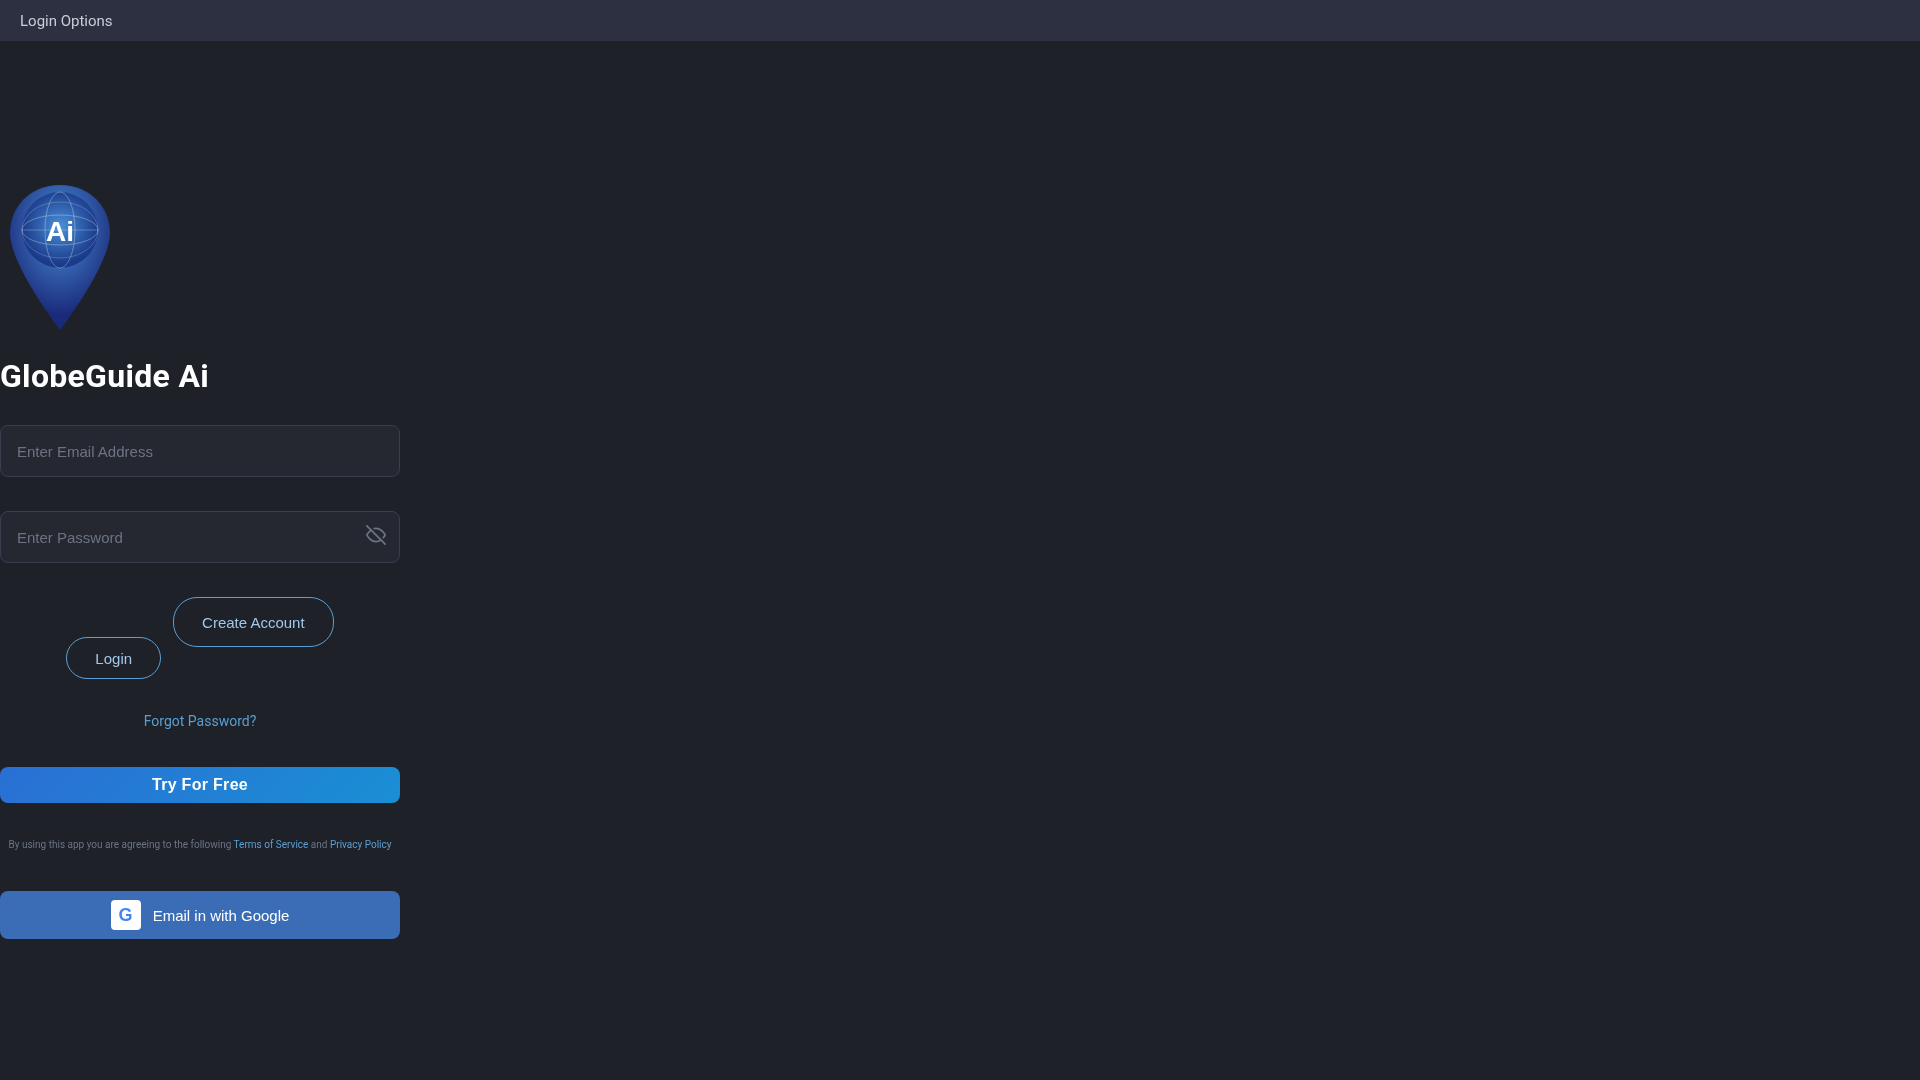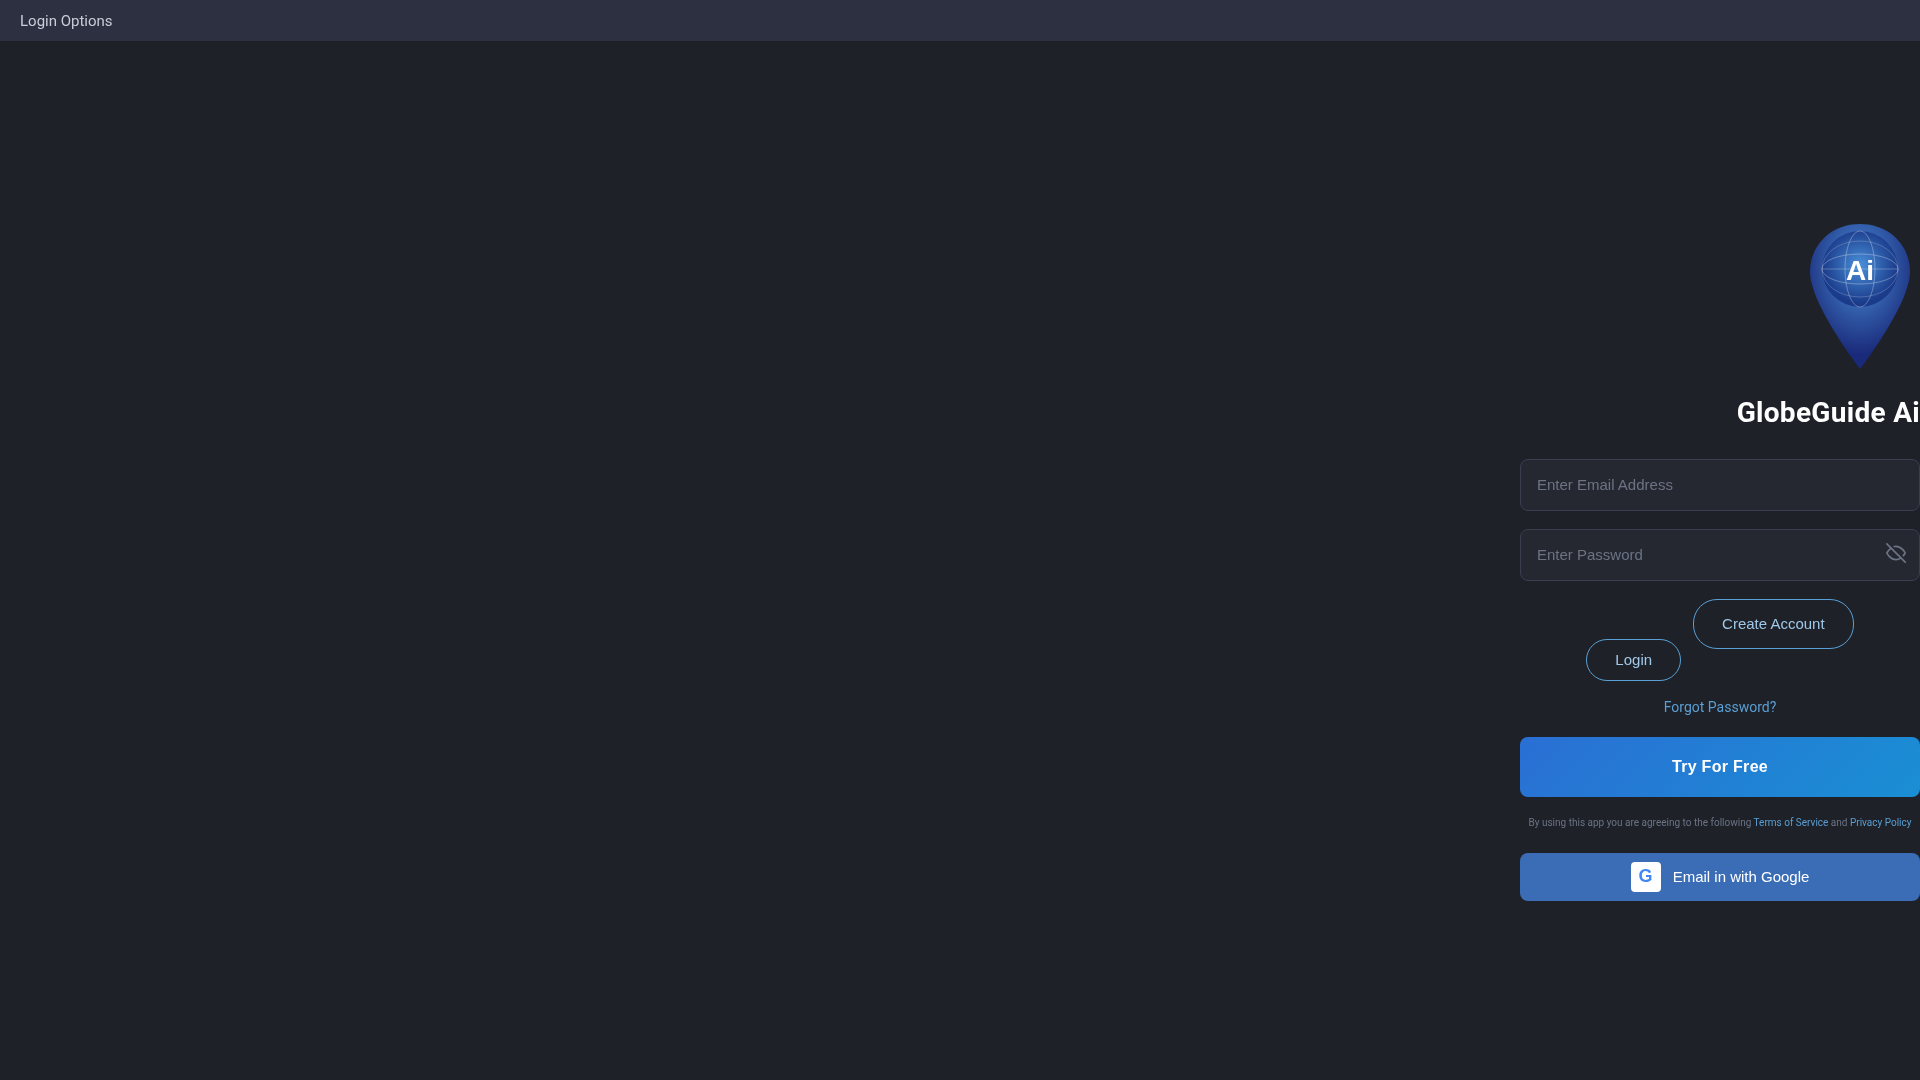--- a/index.html
+++ b/index.html
@@ -29,51 +29,51 @@
     #top-bar-title {
       color: #c8cdd8;
       font-size: 15px;
       font-weight: 400;
     }
 
     
     #main-content {
       display: flex;
       flex-direction: column;
-      align-items: flex-end;
+      align-items: flex-start;
       justify-content: center;
       height: calc(1080px - 48px);
     }
 
     
     #logo-container {
       margin-bottom: 18px;
     }
 
     #logo-svg {
       width: 120px;
       height: 160px;
     }
 
     
     #app-title {
       color: #ffffff;
-      font-size: 28px;
+      font-size: 32px;
       font-weight: 700;
       margin-bottom: 30px;
       letter-spacing: 0.3px;
     }
 
     
     #login-form {
       display: flex;
       flex-direction: column;
       align-items: center;
       width: 400px;
-      gap: 0;
+      gap: 16px;
     }
 
     .input-wrapper {
       position: relative;
       width: 100%;
       margin-bottom: 18px;
     }
 
     .input-field {
       width: 100%;
@@ -142,21 +142,21 @@
       color: #5a9fd4;
       font-size: 14px;
       cursor: pointer;
       margin-bottom: 22px;
       text-decoration: none;
     }
 
     
     #try-free-button {
       width: 100%;
-      height: 60px;
+      height: 36px;
       background: linear-gradient(135deg, #2a6fd4, #1a8fd4);
       border: none;
       border-radius: 8px;
       color: #ffffff;
       font-size: 16px;
       font-weight: 600;
       cursor: pointer;
       margin-bottom: 18px;
       letter-spacing: 0.3px;
       transition: opacity 0.2s;

